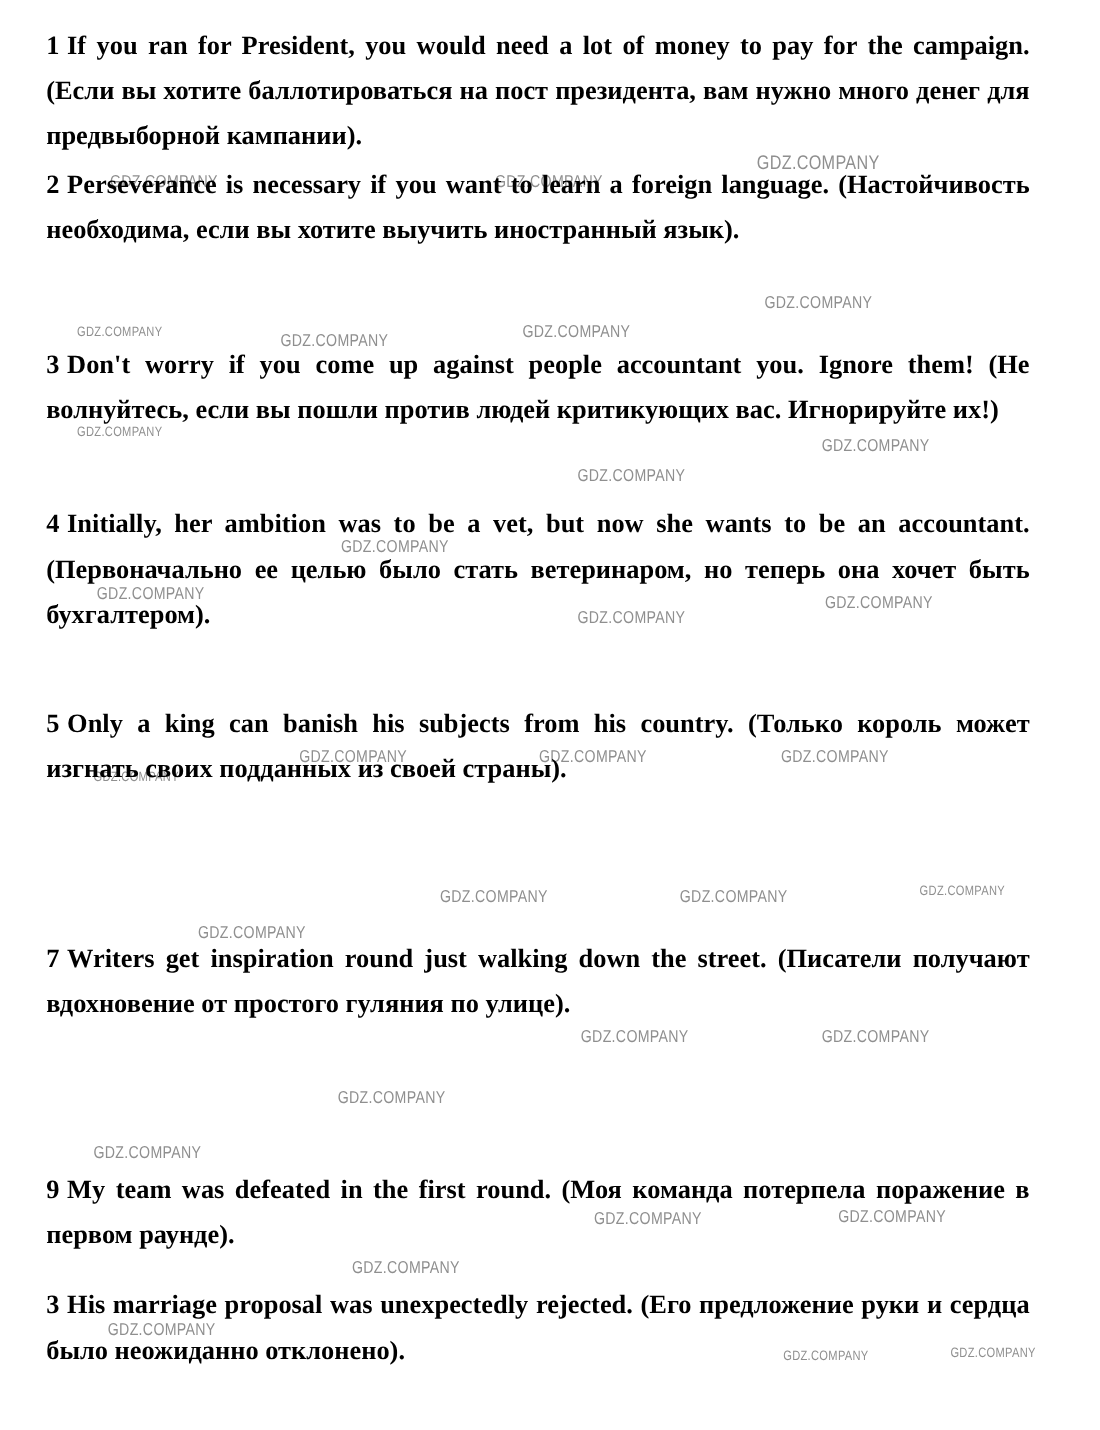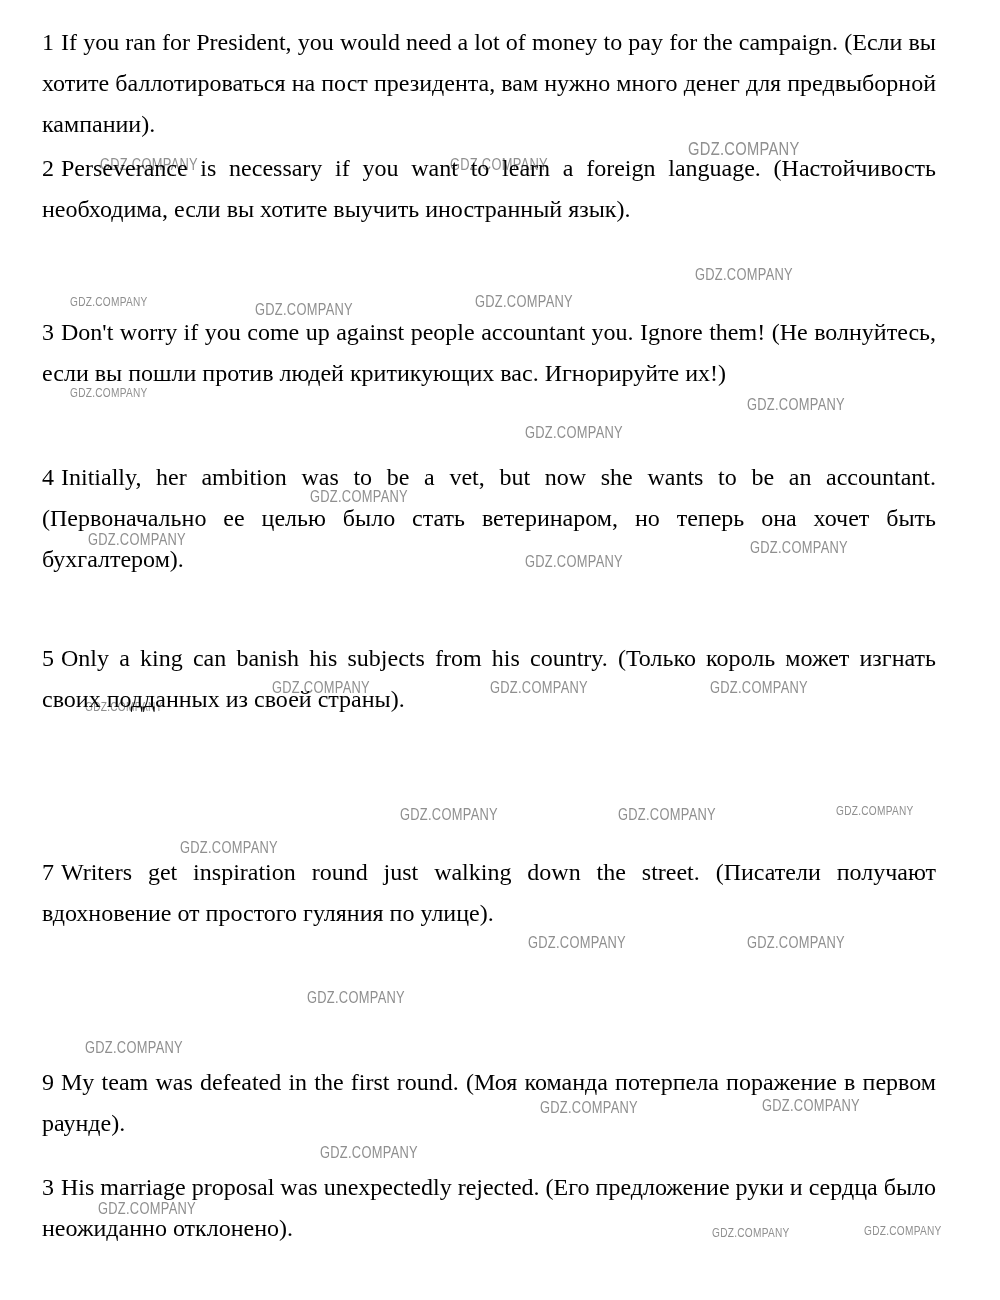--- a/index.html
+++ b/index.html
@@ -30,20 +30,21 @@
     transform: scale(0.92, 1.12);
     transform-origin: left top;
     user-select: none;
   }
   .watermark.small { font-size: 11px; }
   .watermark.large { font-size: 16px; }
   .content {
     position: absolute;
     inset: 0;
     z-index: 2;
+    font-weight: bold;
   }
   .sentence {
     position: absolute;
     left: 42px;
     width: 894px;
     margin: 0;
     font-size: 24px;
     line-height: 41px;
     color: #000000;
     text-align: justify;

